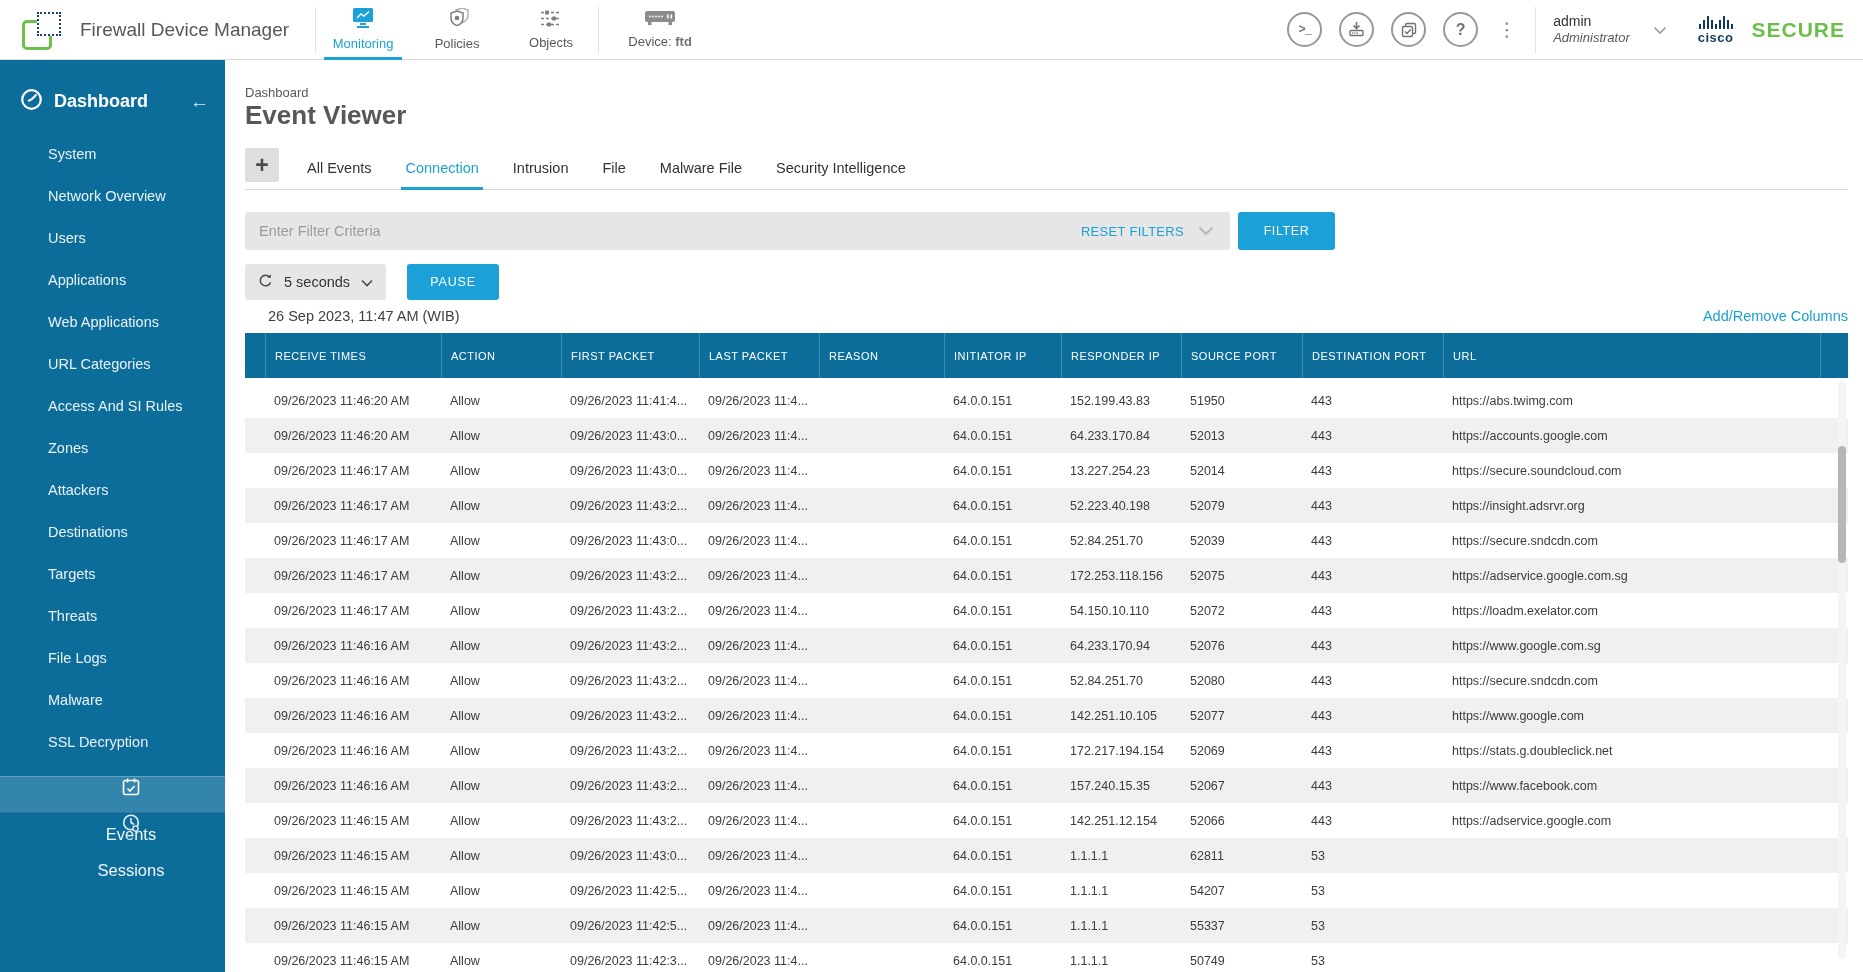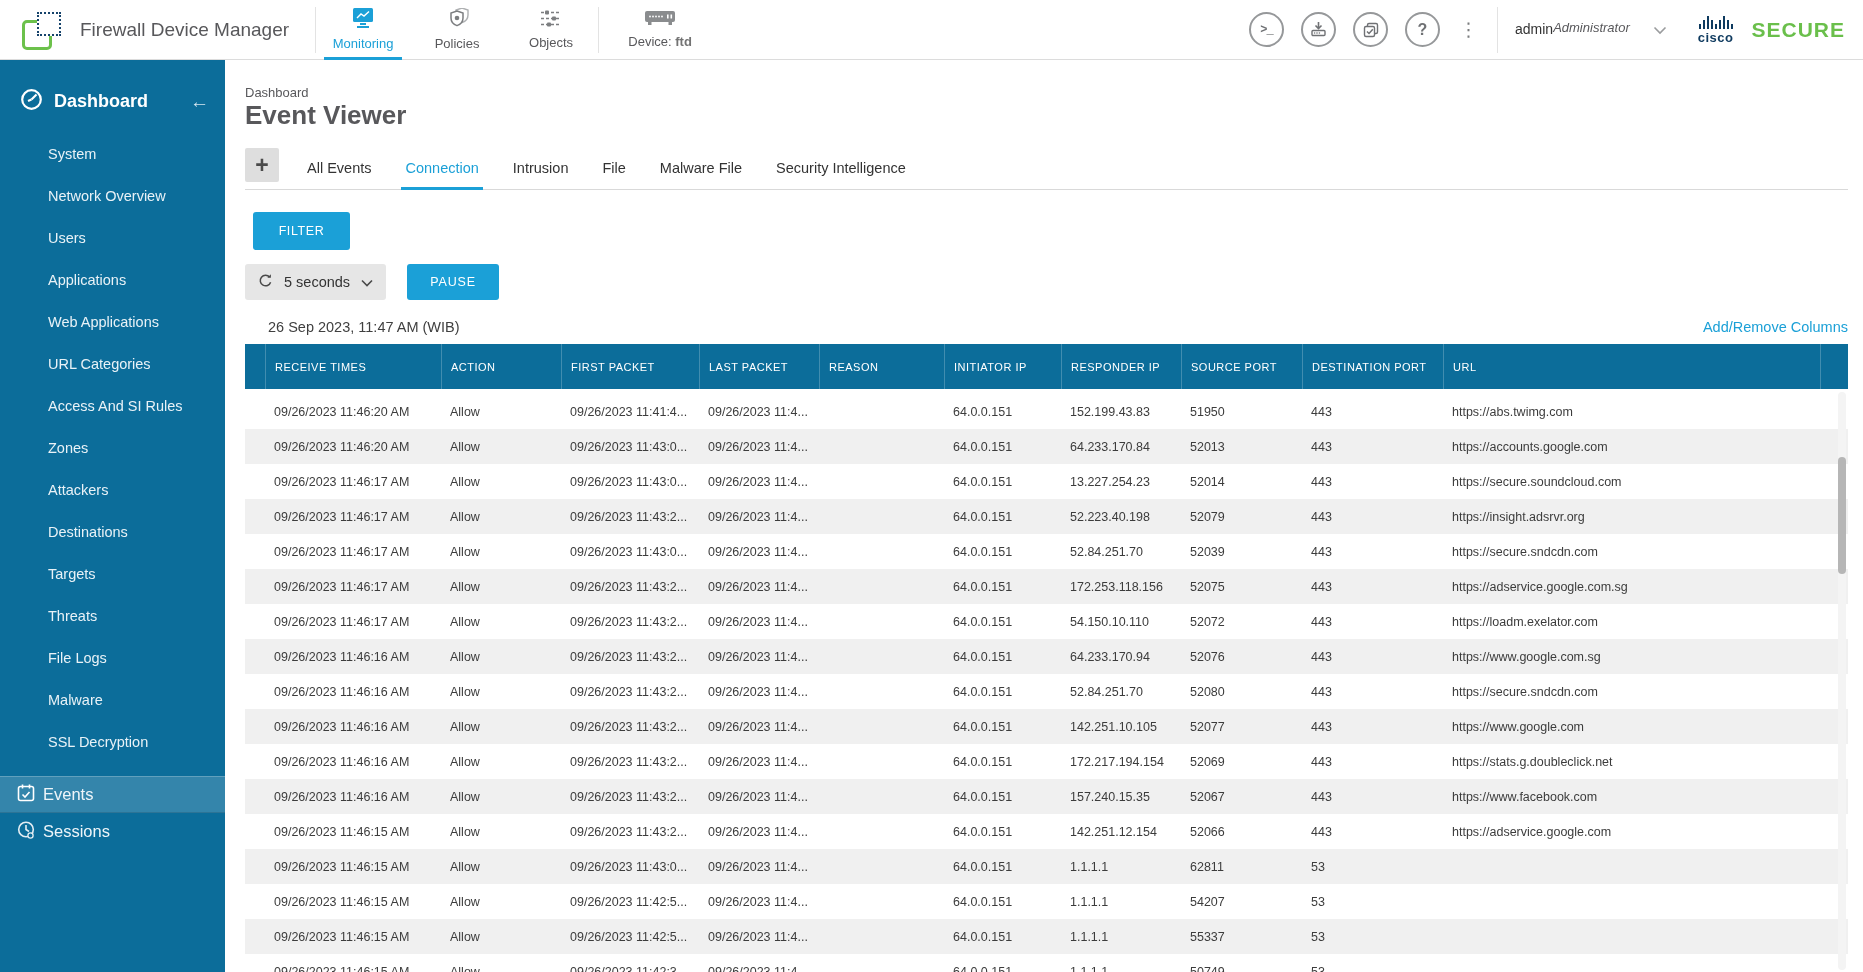--- a/index.html
+++ b/index.html
@@ -21,21 +21,21 @@
   .nav-item.active { color:#1ba0d7; }
   .nav-item.active .nav-underline { position:absolute; left:8px; right:8px; bottom:0; height:3px; background:#1ba0d7; }
   .nav-item.device { width:122px; }
   .nav-device-label b { color:#737373; }
   .hdr-right { margin-left:auto; display:flex; align-items:center; gap:17px; margin-right:18px; }
   .circle-icon { width:35px; height:35px; border:2px solid #96989a; border-radius:50%;
     display:flex; align-items:center; justify-content:center; color:#6f7174; cursor:pointer; flex:none; }
   .term-glyph { font-family:"Liberation Mono", monospace; font-size:12px; font-weight:bold; letter-spacing:-1px; }
   .kebab { font-size:19px; color:#7a7c7e; padding:0 2px; cursor:pointer; line-height:1; }
   .hdr-user-div { width:1px; height:46px; background:#e3e3e3; }
-  .user-block { display:flex; flex-direction:row; line-height:1.3; cursor:pointer; }
+  .user-block { display:flex; flex-direction:column; line-height:1.3; cursor:pointer; }
   .user-name { font-size:14px; color:#333; }
   .user-role { font-size:13px; color:#58585b; font-style:italic; }
   .user-chevron { margin-left:6px; cursor:pointer; }
   .brand { display:flex; align-items:center; gap:10px; margin-left:14px; cursor:default; }
   .cisco-mark { display:flex; flex-direction:column; align-items:flex-end; }
   .cisco-bars { display:flex; align-items:flex-end; gap:2px; height:14px; }
   .cisco-bars i { width:2px; background:#0e3a5f; display:block; }
   .cisco-word { font-size:13px; font-weight:bold; color:#0e3a5f; letter-spacing:0.5px; margin-top:1px; }
   .secure-word { font-size:21px; font-weight:bold; color:#6abf4b; letter-spacing:1px;margin-left:8px; }
 
@@ -44,22 +44,22 @@
 
   
   .sidebar { width:225px; flex:none; background:#0c6d9a; color:#fff; display:flex; flex-direction:column; }
   .sb-head { display:flex; align-items:center; padding:28px 16px 6px 20px; }
   .sb-title { font-size:18px; font-weight:bold; margin-left:11px; }
   .sb-collapse { margin-left:auto; font-size:19px; color:#d7e7f0; cursor:pointer; }
   .sb-items { margin-top:12px; }
   .sb-item { height:42px; line-height:42px; padding-left:48px; font-size:14.5px; color:#e9f2f7;
     cursor:pointer; white-space:nowrap; }
   .sb-bottom { margin-top:13px; }
-  .sb-big { height:37px; display:flex; align-items:center; gap:7px; padding-left:16px;
-    font-size:16.5px; color:#eef5f9; cursor:pointer; }
+  .sb-big { height:37px; display:flex; align-items:center; gap:24px; padding-left:37px;
+    font-size:16.5px; color:#eef5f9; cursor:pointer;flex-direction:column; }
   .sb-big.active { background:rgba(255,255,255,0.17); border-top:1px solid rgba(255,255,255,0.22);
     border-bottom:1px solid rgba(0,0,0,0.12); }
 
   
   .content { flex:1; position:relative; padding-left:20px; background:#fff; }
   .breadcrumb { margin-top:25px; font-size:13px; color:#58585b; }
   .page-title { font-size:26px; font-weight:700; color:#58585b; }
 
   .tabs-row { display:flex; align-items:flex-end; margin-top:17px; margin-right:15px;
     border-bottom:1px solid #d9d9d9; }
@@ -80,21 +80,21 @@
   .reset-chevron { margin-left:14px; margin-right:2px; cursor:pointer; display:flex; align-items:center; }
   .filter-btn { width:97px; height:38px; margin-left:8px; background:#1ba0d7; color:#fff; border-radius:3px;
     font-size:12.5px; letter-spacing:0.6px; display:flex; align-items:center; justify-content:center; cursor:pointer; }
 
   .refresh-row { display:flex; margin-top:14px; }
   .refresh-dd { height:36px; background:#e6e6e6; border-radius:3px; display:flex; align-items:center;
     gap:11px; padding:0 13px; font-size:14.5px; color:#333; cursor:pointer; }
   .pause-btn { width:92px; height:36px; margin-left:21px; background:#1ba0d7; color:#fff; border-radius:3px;
     font-size:12.5px; letter-spacing:0.9px; display:flex; align-items:center; justify-content:center; cursor:pointer; }
 
-  .meta-row { display:flex; align-items:center; margin-top:19px; margin-right:15px; }
+  .meta-row { display:flex; align-items:center; margin-top:8px; margin-right:15px; }
   .timestamp { margin-left:23px; font-size:14.5px; color:#3f3f3f; }
   .addremove { margin-left:auto; font-size:14.5px; color:#1ba0d7; cursor:pointer; }
 
   
   .table-wrap { margin-top:9px; margin-right:15px; position:relative; }
   .thead { display:flex; align-items:stretch; height:45px; background:#0c6d9a; color:#fff; }
   .tc { display:flex; align-items:center; padding-left:9px; font-size:11px; letter-spacing:0.5px;
     white-space:nowrap; overflow:hidden; }
   .thead .tc { cursor:pointer; }
   .thead .tc + .tc { border-left:1px solid rgba(255,255,255,0.22); }
@@ -305,20 +305,29 @@
       <div class="tab"><span>All Events</span></div>
           <div class="tab active"><span>Connection</span></div>
           <div class="tab"><span>Intrusion</span></div>
           <div class="tab"><span>File</span></div>
           <div class="tab"><span>Malware File</span></div>
           <div class="tab"><span>Security Intelligence</span></div>
         </div>
     </div>
 
     <div class="filter-row">
+      <div class="filter-bar">
+        <span class="filter-placeholder">Enter Filter Criteria</span>
+        <span class="reset-filters">RESET FILTERS</span>
+        <span class="reset-chevron">
+          <svg width="16" height="10" viewBox="0 0 16 10">
+              <path d="M1.5 1.5 L8 8 L14.5 1.5" stroke="#b8b8b8" stroke-width="2" fill="none"></path>
+            </svg>
+        </span>
+      </div>
       <div class="filter-btn">FILTER</div>
     </div>
 
     <div class="refresh-row">
       <div class="refresh-dd">
         <span>
           <svg width="15" height="16" viewBox="0 0 15 16">
               <path d="M12.6 9.2 a5.3 5.3 0 1 1 -1 -5.1" fill="none" stroke="#4a4a4a" stroke-width="1.5"></path>
               <path d="M12.9 1.2 L12.9 4.8 L9.3 4.8 Z" fill="#4a4a4a"></path>
             </svg>

